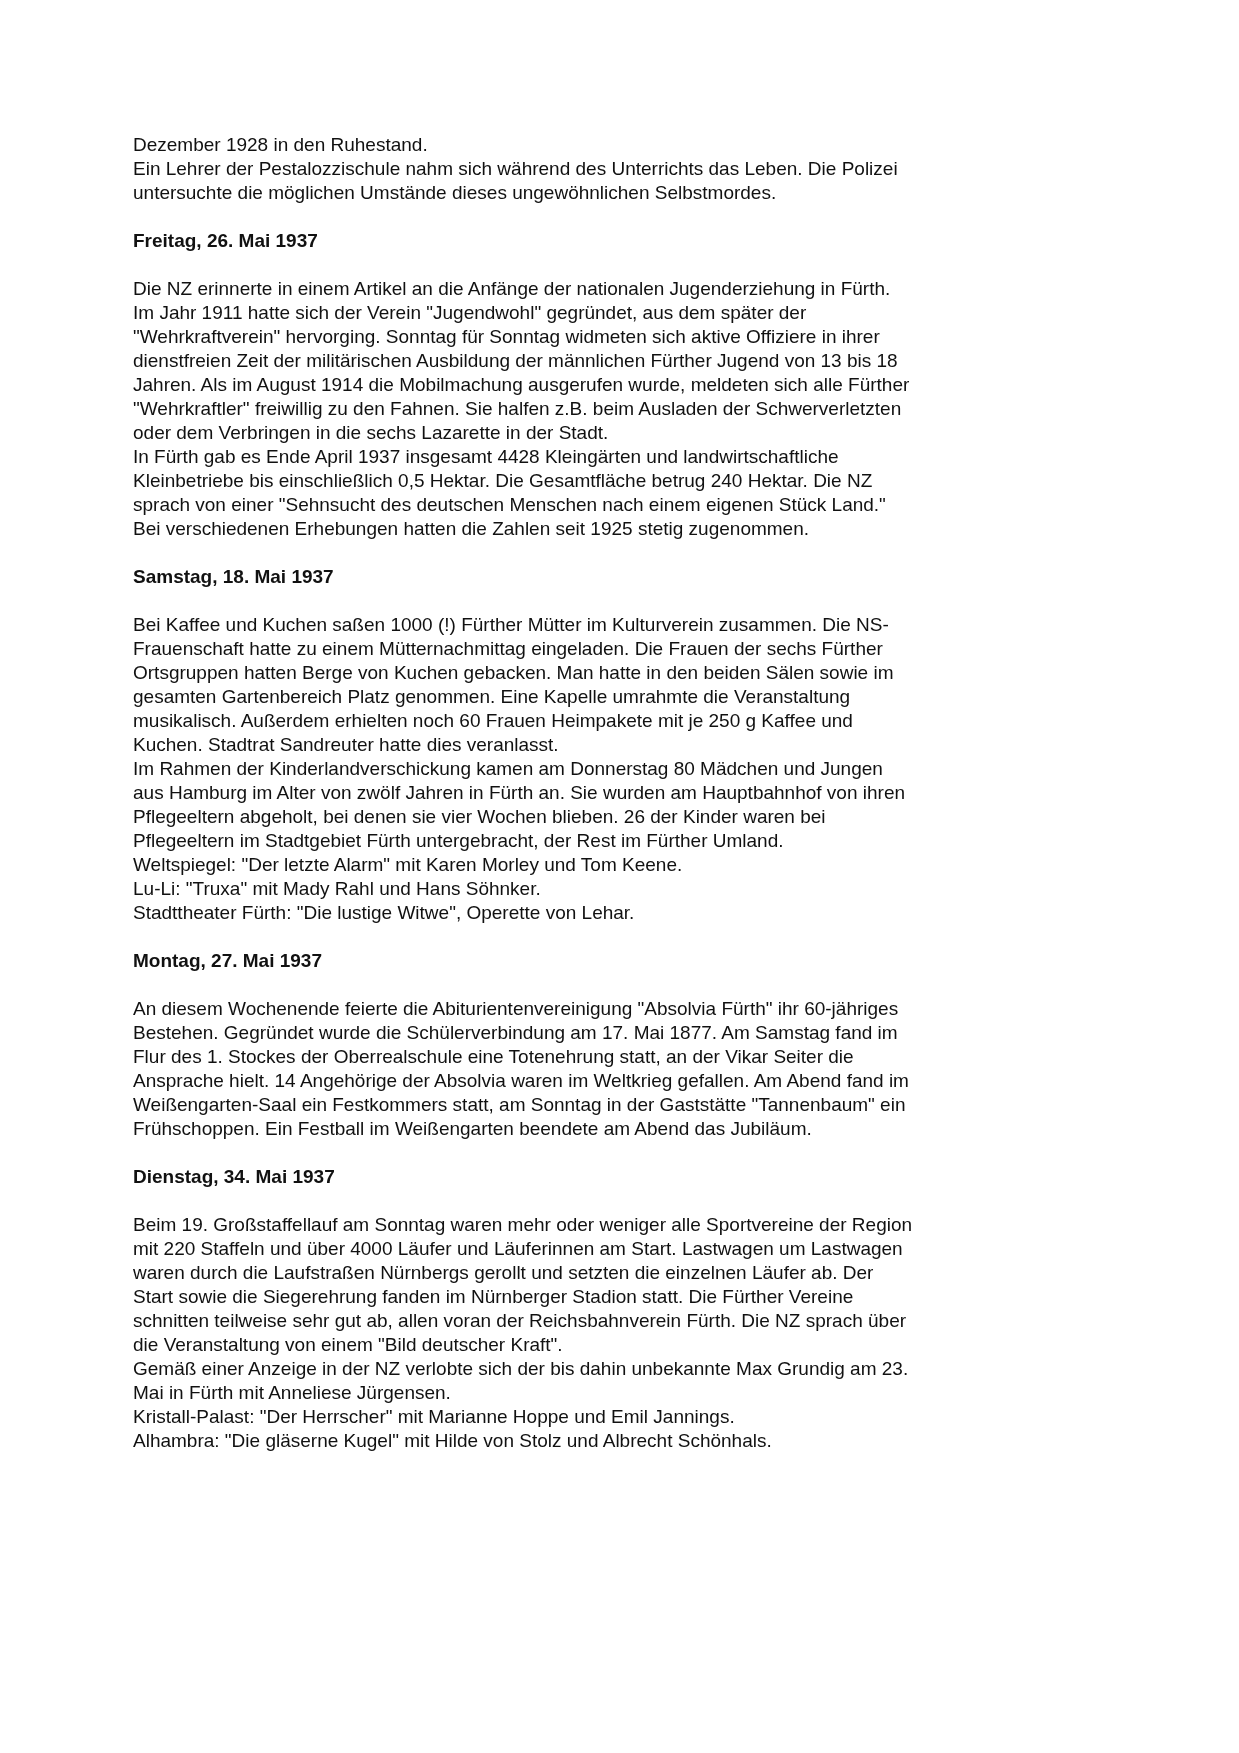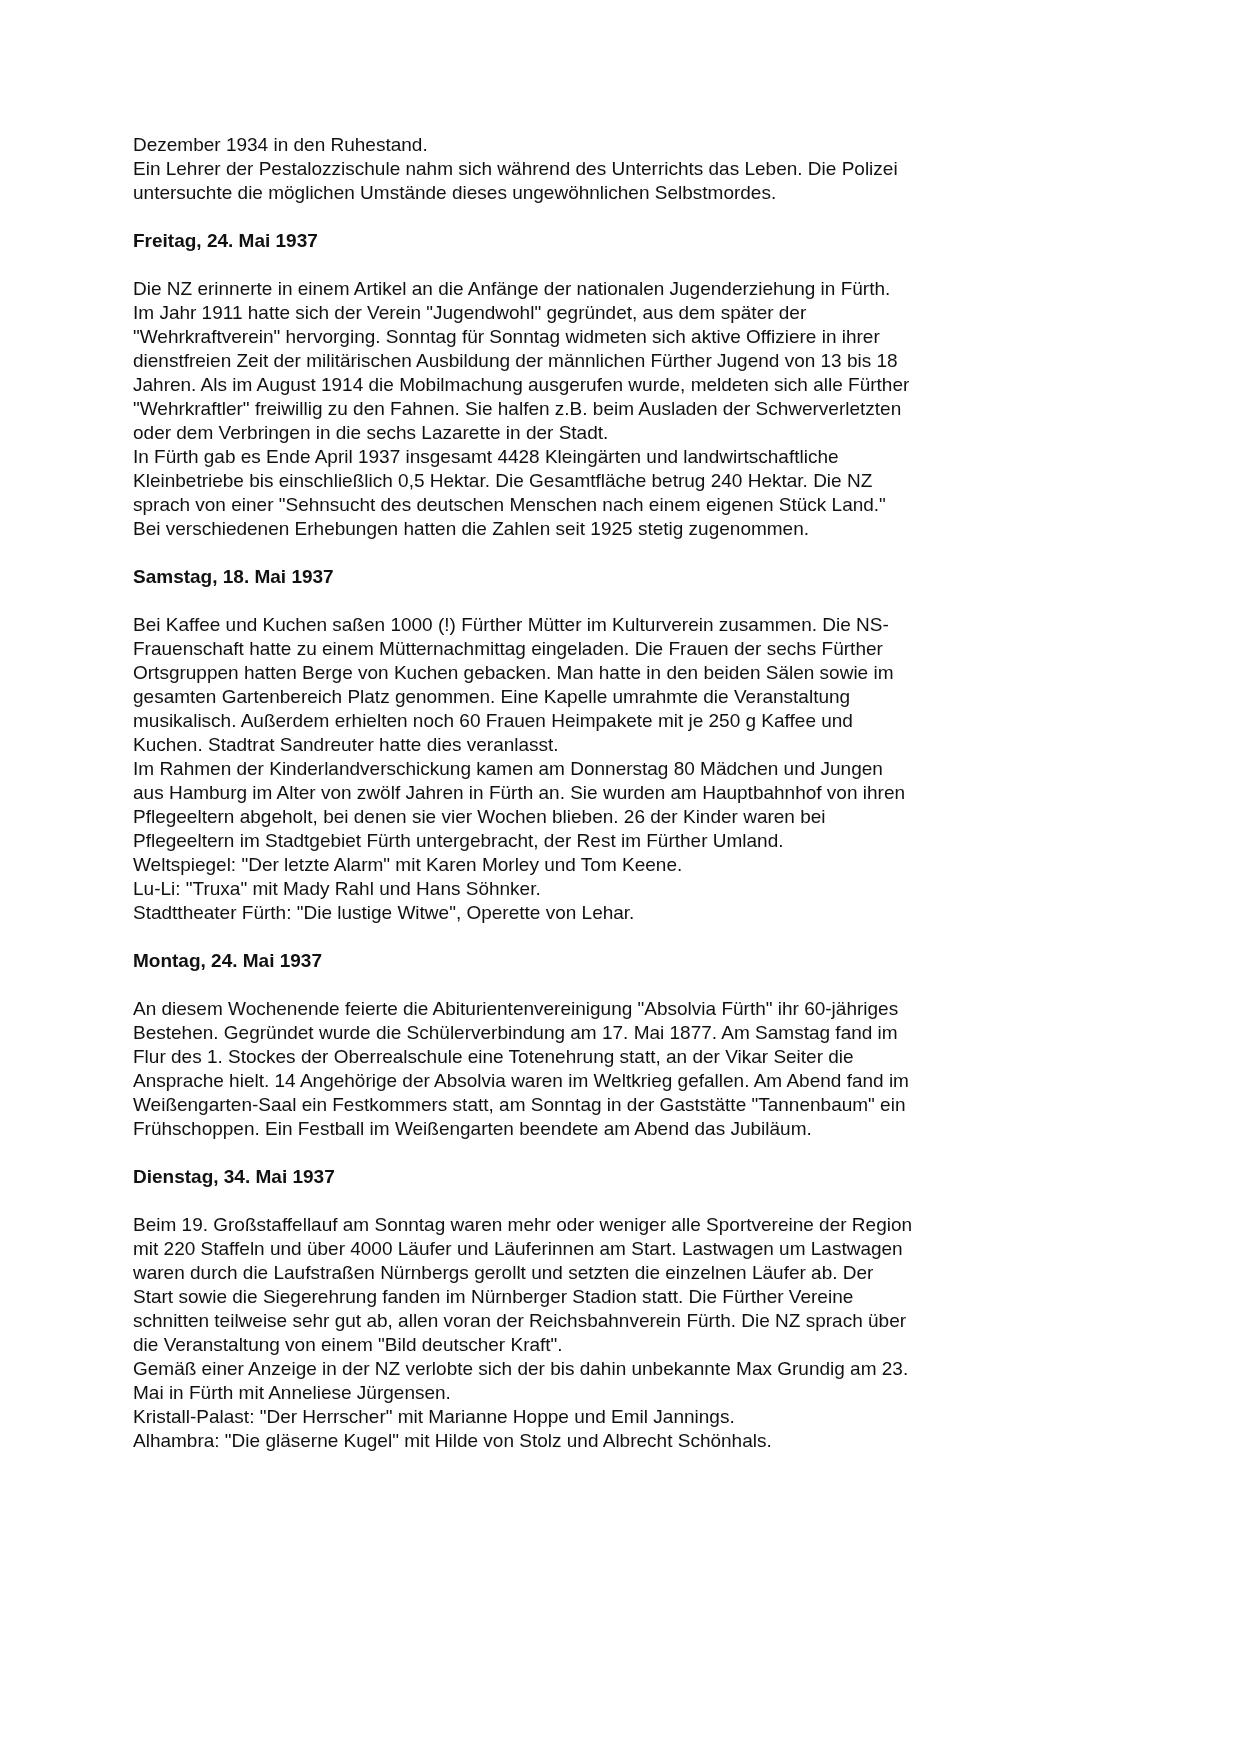--- a/index.html
+++ b/index.html
@@ -35,26 +35,26 @@
     line-height: 24px;
     white-space: pre-line;
   }
 </style>
 </head>
 <body>
 
 <div class="page">
   <div class="content">
 
-    <p class="para">Dezember 1934 in den Ruhestand.
+    <p class="para">Dezember 1928 in den Ruhestand.
 Ein Lehrer der Pestalozzischule nahm sich während des Unterrichts das Leben. Die Polizei
 untersuchte die möglichen Umstände dieses ungewöhnlichen Selbstmordes.</p>
 
     <div>
-      <p class="section-heading">Freitag, 24. Mai 1937</p>
+      <p class="section-heading">Freitag, 26. Mai 1937</p>
       <p class="para">Die NZ erinnerte in einem Artikel an die Anfänge der nationalen Jugenderziehung in Fürth.
 Im Jahr 1911 hatte sich der Verein "Jugendwohl" gegründet, aus dem später der
 "Wehrkraftverein" hervorging. Sonntag für Sonntag widmeten sich aktive Offiziere in ihrer
 dienstfreien Zeit der militärischen Ausbildung der männlichen Fürther Jugend von 13 bis 18
 Jahren. Als im August 1914 die Mobilmachung ausgerufen wurde, meldeten sich alle Fürther
 "Wehrkraftler" freiwillig zu den Fahnen. Sie halfen z.B. beim Ausladen der Schwerverletzten
 oder dem Verbringen in die sechs Lazarette in der Stadt.
 In Fürth gab es Ende April 1937 insgesamt 4428 Kleingärten und landwirtschaftliche
 Kleinbetriebe bis einschließlich 0,5 Hektar. Die Gesamtfläche betrug 240 Hektar. Die NZ
 sprach von einer "Sehnsucht des deutschen Menschen nach einem eigenen Stück Land."
@@ -72,21 +72,21 @@
 Im Rahmen der Kinderlandverschickung kamen am Donnerstag 80 Mädchen und Jungen
 aus Hamburg im Alter von zwölf Jahren in Fürth an. Sie wurden am Hauptbahnhof von ihren
 Pflegeeltern abgeholt, bei denen sie vier Wochen blieben. 26 der Kinder waren bei
 Pflegeeltern im Stadtgebiet Fürth untergebracht, der Rest im Fürther Umland.
 Weltspiegel: "Der letzte Alarm" mit Karen Morley und Tom Keene.
 Lu-Li: "Truxa" mit Mady Rahl und Hans Söhnker.
 Stadttheater Fürth: "Die lustige Witwe", Operette von Lehar.</p>
     </div>
 
     <div>
-      <p class="section-heading">Montag, 24. Mai 1937</p>
+      <p class="section-heading">Montag, 27. Mai 1937</p>
       <p class="para">An diesem Wochenende feierte die Abiturientenvereinigung "Absolvia Fürth" ihr 60-jähriges
 Bestehen. Gegründet wurde die Schülerverbindung am 17. Mai 1877. Am Samstag fand im
 Flur des 1. Stockes der Oberrealschule eine Totenehrung statt, an der Vikar Seiter die
 Ansprache hielt. 14 Angehörige der Absolvia waren im Weltkrieg gefallen. Am Abend fand im
 Weißengarten-Saal ein Festkommers statt, am Sonntag in der Gaststätte "Tannenbaum" ein
 Frühschoppen. Ein Festball im Weißengarten beendete am Abend das Jubiläum.</p>
     </div>
 
     <div>
       <p class="section-heading">Dienstag, 34. Mai 1937</p>

